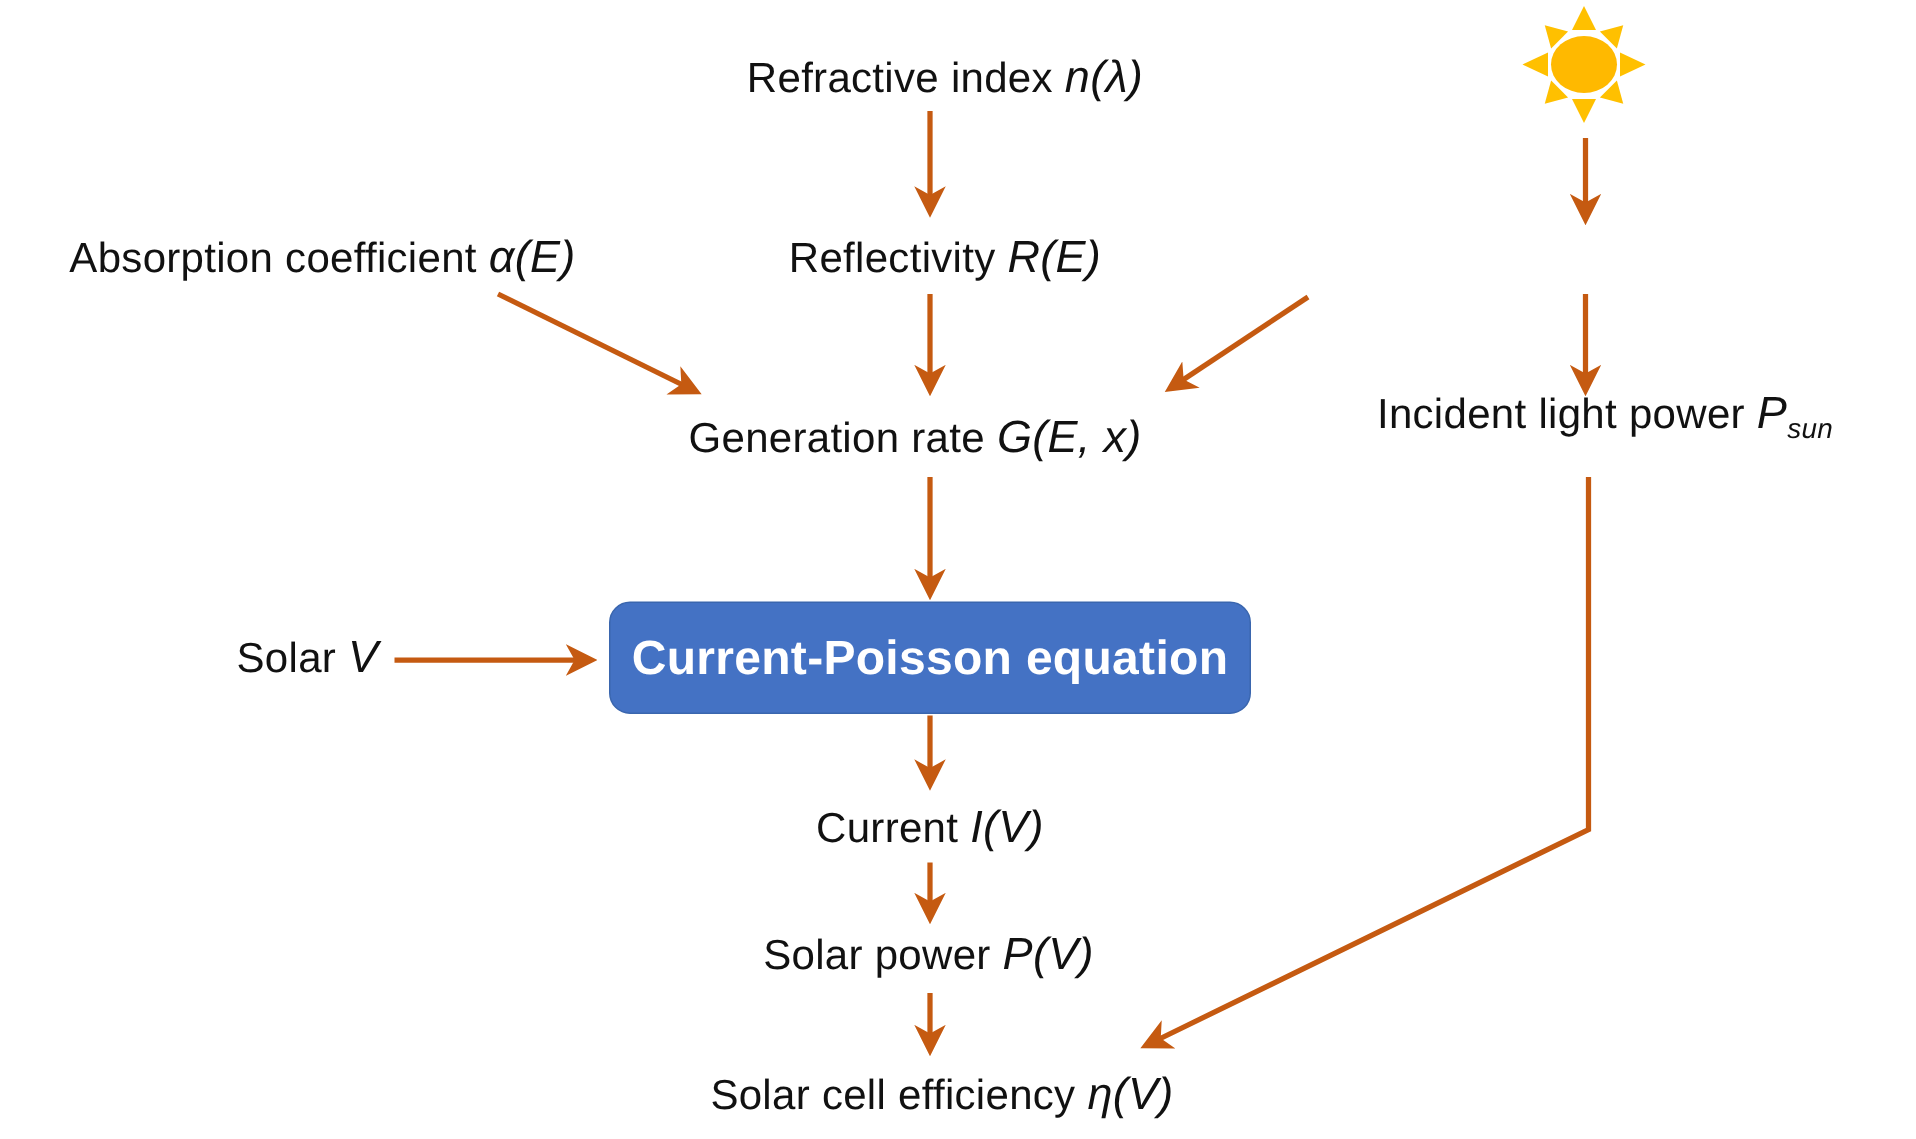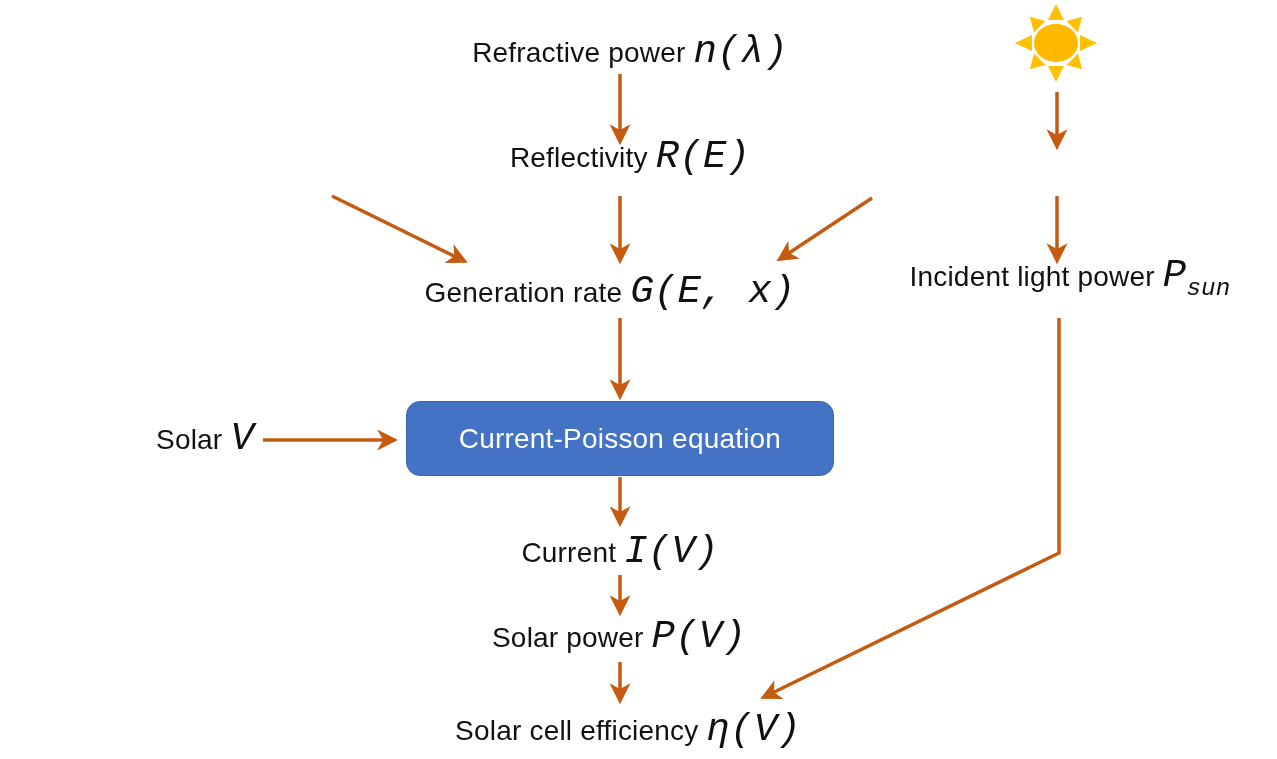--- a/index.html
+++ b/index.html
@@ -23,23 +23,23 @@
   }
   .node-label {
     position: absolute;
     transform: translate(-50%, -50%);
     white-space: nowrap;
     font-size: 28px;
     color: var(--text, #111111);
     letter-spacing: 0.2px;
   }
   .math {
-    font-family: Liberation Mono, monospace;
+    font-family: Liberation Sans, sans-serif;
     font-style: italic;
-    font-size: 39px;
+    font-size: 30px;
     margin-left: 8px;
     margin-top: 20px;
   }
   .math sub {
     font-size: 0.62em;
     font-style: italic;
     line-height: 0;
   }
   .solver-box {
     position: absolute;
@@ -50,22 +50,23 @@
     background: var(--box-fill, #4472C4);
     border: 1px solid var(--box-border, #3A66AE);
     border-radius: 14px;
     display: flex;
     align-items: center;
     justify-content: center;
     box-sizing: border-box;
   }
   .solver-box .box-text {
     color: var(--box-text, #ffffff);
-    font-size: 28px;
+    font-size: 32px;
     letter-spacing: 0.2px;
+    font-weight: bold;
   }
 </style>
 </head>
 <body>
 
 <div class="canvas">
 
   <svg class="arrow-layer" viewBox="0 0 1277 759" xmlns="http://www.w3.org/2000/svg">
     <defs>
       <marker id="ah" viewBox="0 0 10 10" refX="8" refY="5" markerWidth="6" markerHeight="6" orient="auto-start-reverse">
@@ -97,25 +98,28 @@
       <line x1="620" y1="318" x2="620" y2="396" marker-end="url(#ah)"></line>
       <line x1="263" y1="440" x2="394" y2="440" marker-end="url(#ah)"></line>
       <line x1="620" y1="477" x2="620" y2="523" marker-end="url(#ah)"></line>
       <line x1="620" y1="575" x2="620" y2="612" marker-end="url(#ah)"></line>
       <line x1="620" y1="662" x2="620" y2="700" marker-end="url(#ah)"></line>
       <polyline points="1059,318 1059,553 764,697" marker-end="url(#ah)"></polyline>
     </g>
   </svg>
 
   <div class="node-label" style="left:630px; top:52px;">
-    <span>Refractive power</span><span class="math">n(λ)</span>
+    <span>Refractive index</span><span class="math">n(λ)</span>
   </div>
 
+  <div class="node-label" style="left:215px; top:172px;">
+    <span>Absorption coefficient</span><span class="math">α(E)</span>
+  </div>
 
-  <div class="node-label" style="left:630px; top:157px;">
+  <div class="node-label" style="left:630px; top:172px;">
     <span>Reflectivity</span><span class="math">R(E)</span>
   </div>
 
 
   <div class="node-label" style="left:610px; top:292px;text-align:right;">
     <span>Generation rate</span><span class="math">G(E, x)</span>
   </div>
 
   <div class="node-label" style="left:1070px; top:276px;">
     <span>Incident light power</span><span class="math"><span>P</span><sub>sun</sub></span>

